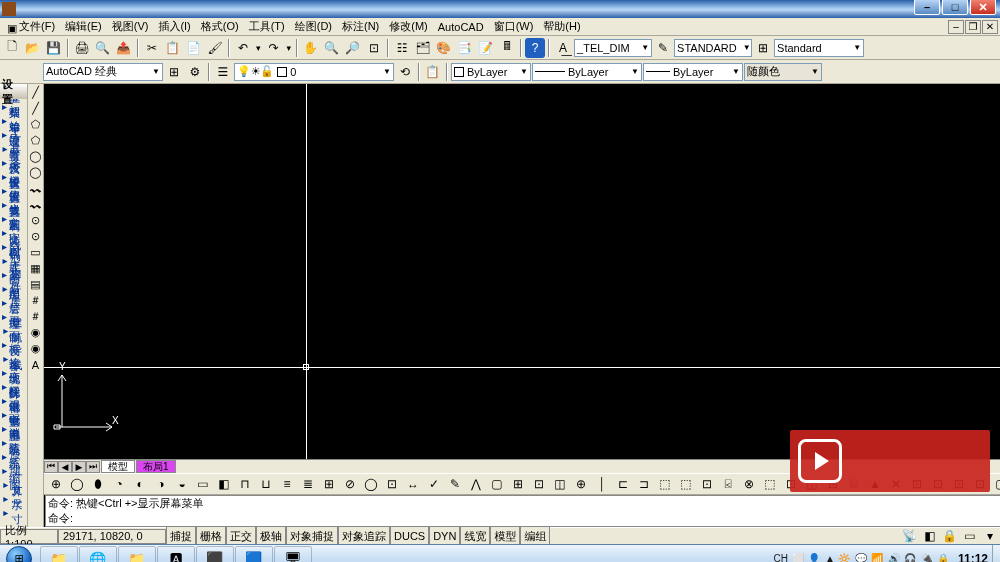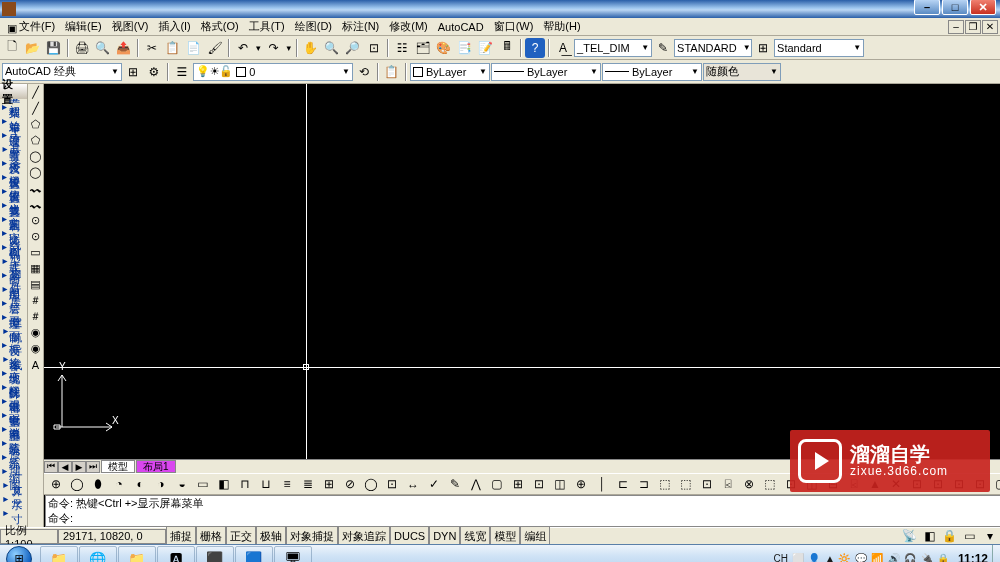--- a/index.html
+++ b/index.html
@@ -22,21 +22,21 @@
 
 
 .toolbar { height: 24px; background: #ece9d8; display:flex; align-items:center; padding:1px 2px; gap:1px; border-bottom:1px solid #aca899;}
 .tbtn { width:20px; height:20px; display:flex; align-items:center; justify-content:center; border:1px solid transparent; font-size:12px;}
 .tsep{width:2px;height:18px;margin:0 2px;border-left:1px solid #888;border-right:1px solid #fff;}
 .tdrop{padding:0 2px;font-size:9px;}
 .combo{height:18px;border:1px solid #7f9db9;background:#fff;display:flex;align-items:center;padding:0 2px;font-size:11px;}
 .combo .arrow{margin-left:auto;font-size:8px;padding-left:6px;}
 
 
-.tb2 .combo.ws{width:120px;}
+.tb2 .combo.ws{width:120px;margin-left:41px;}
 
 
 .mainarea { display:flex; height: 443px; }
 .telec { width:58px; background:#ece9d8; border-right:1px solid #aca899; display:flex; flex-direction:column;}
 .telec-head{height:15px;background:linear-gradient(#fff,#c8c0b0);display:flex;align-items:center;justify-content:space-around;font-weight:bold;font-size:11px;letter-spacing:4px;padding-left:2px;}
 .telec-list{flex:1;overflow:hidden;}
 .telec-item{height:14px;display:flex;align-items:center;padding-left:2px;gap:2px;font-size:11px;color:#003399;cursor:default;}
 .telec-item .ico{width:12px;height:12px;display:inline-flex;align-items:center;justify-content:center;font-size:10px;}
 
 .toolstrip { width:17px; background:#ece9d8; border-right:1px solid #aca899; display:flex; flex-direction:column; align-items:center; padding-top:1px; gap:1px;}
@@ -471,24 +471,20 @@
   <div style="flex:1"></div>
   <div class="tbtn">📡</div>
   <div class="tbtn">◧</div>
   <div class="tbtn">🔒</div>
   <div class="tbtn">▭</div>
   <div class="tbtn">▾</div>
 </div>
 
 <div class="watermark">
   <div class="play"></div>
-  <div class="txt">
-    <span class="big">溜溜自学</span>
-    <span class="small">zixue.3d66.com</span>
-  </div>
 </div>
 
 <div class="taskbar">
   <div class="startbtn">
       <div class="startorb">⊞</div>
     </div>
   <div class="tasks" id="tasks">
       <div class="task">📁</div>
       <div class="task">🌐</div>
       <div class="task">📁</div>

